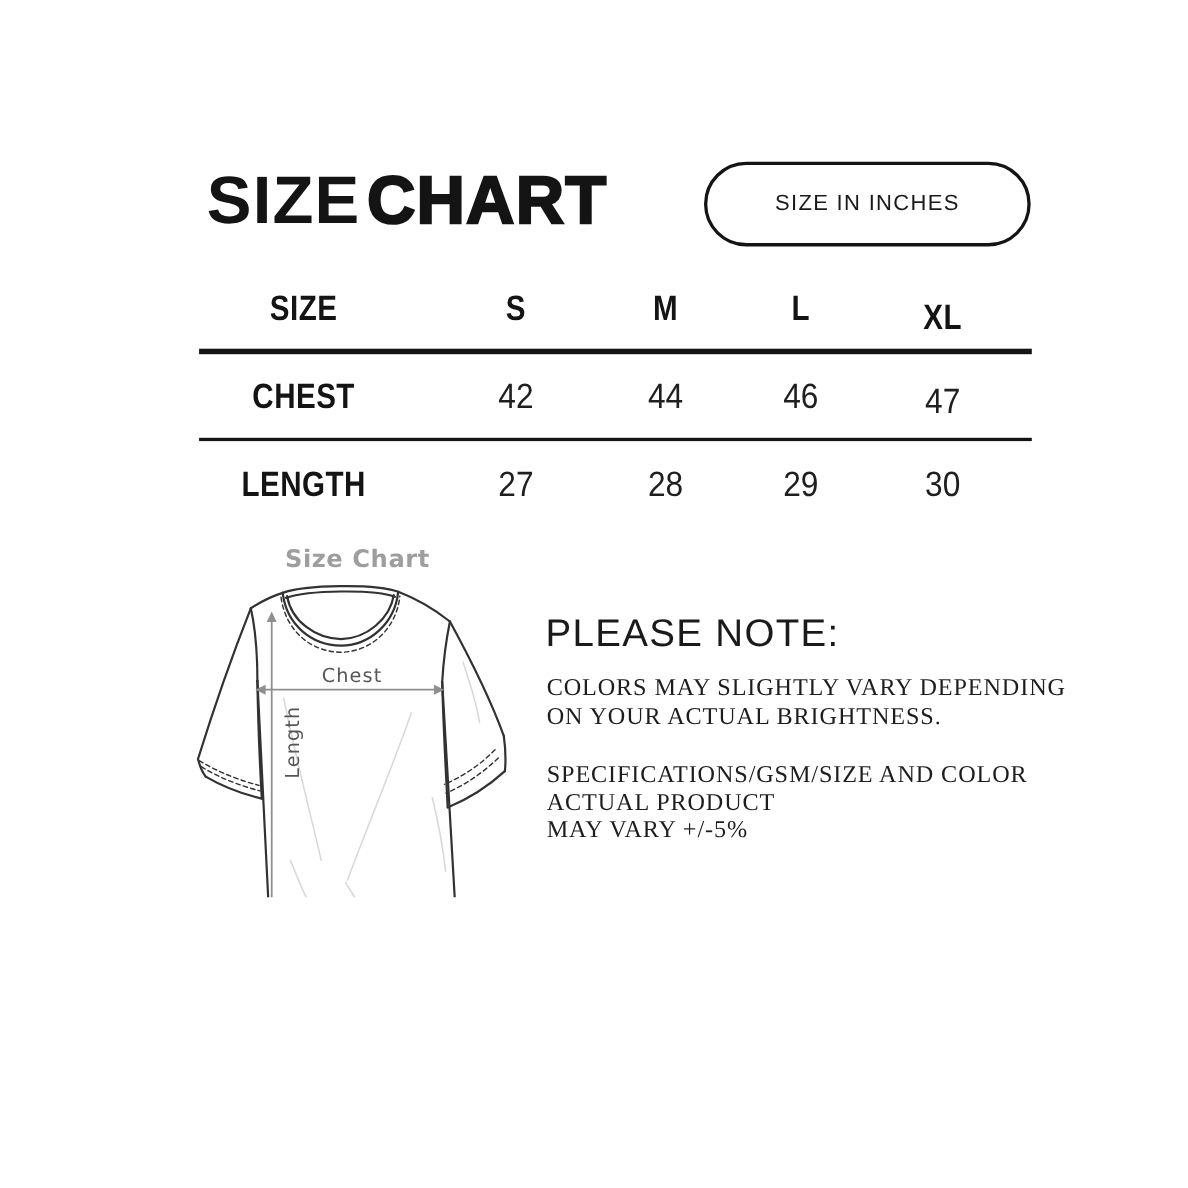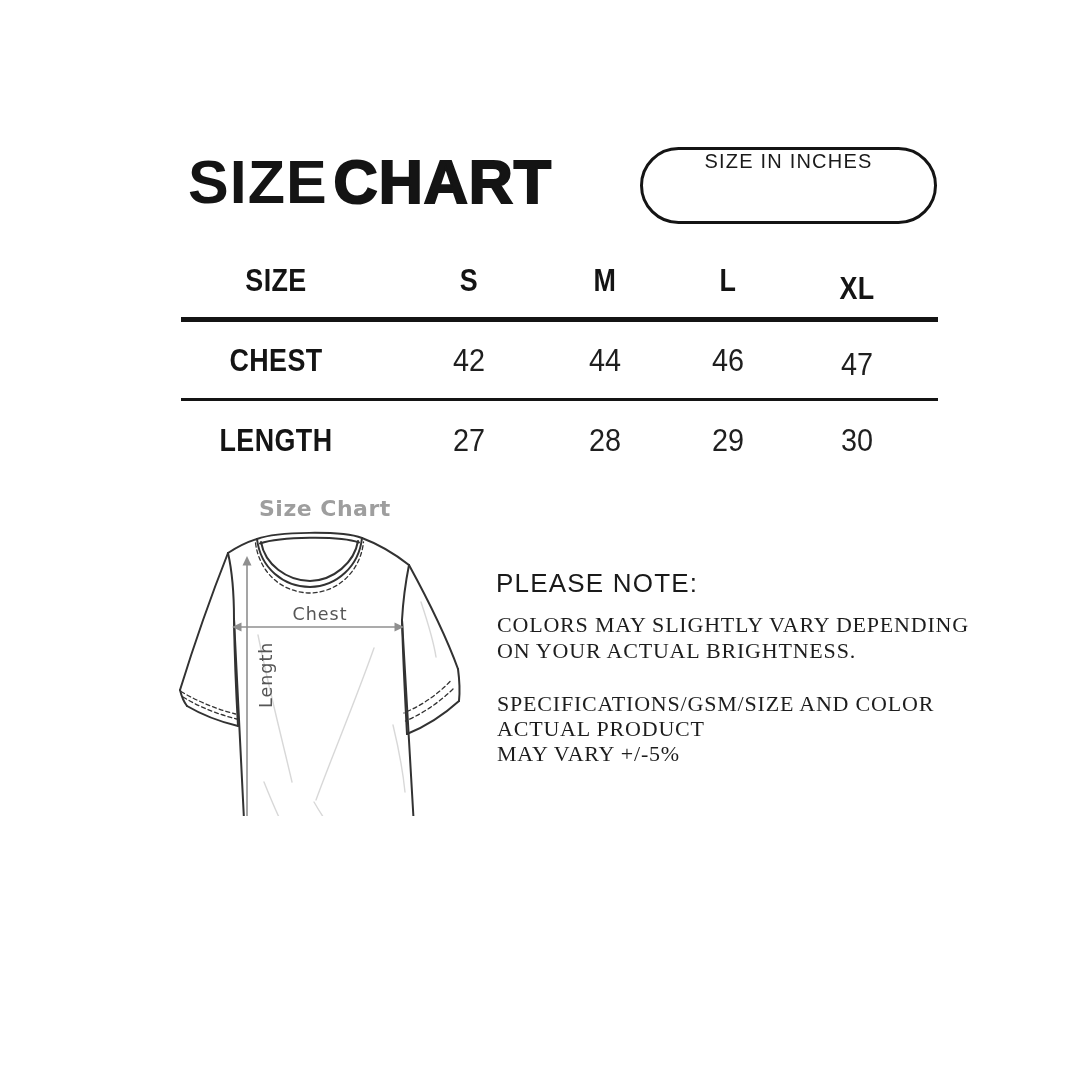--- a/index.html
+++ b/index.html
@@ -9,21 +9,21 @@
   }
   
   .title{
     position:absolute;left:188px;top:150px;font-size:61px;line-height:64px;
     font-weight:700;letter-spacing:1px;color:#141414;white-space:nowrap;
   }
   .title .heavy{-webkit-text-stroke:2.1px #141414;margin-left:6px;}
   .pill{
     position:absolute;left:640px;top:147px;width:297px;height:77px;
     border:3px solid #141414;border-radius:40px;box-sizing:border-box;
-    display:flex;justify-content:center;
+    display:flex;align-items:center;justify-content:center;
     font-size:20px;font-weight:500;letter-spacing:1.2px;color:#1a1a1a;white-space:nowrap;
   }
   
   .rule{position:absolute;background:#141414;}
   .rule.thick{left:181px;top:317px;width:757px;height:5px;}
   .rule.thin{left:181px;top:398px;width:757px;height:3px;}
   .cell{
     position:absolute;white-space:nowrap;line-height:32px;font-size:32px;
   }
   .cell.lab{font-weight:700;letter-spacing:.5px;transform:translateX(-50%) scaleX(.84);color:#141414;}
@@ -33,21 +33,21 @@
   .r-chest{top:344px;} .r-chest.drop{top:348px;}
   .r-length{top:424px;}
   
   .diagram-caption{
     position:absolute;left:259px;top:496px;font-size:22px;font-weight:700;
     letter-spacing:.5px;color:#9e9e9e;font-family:"DejaVu Sans",sans-serif;white-space:nowrap;text-align:center;
   }
   .shirt{position:absolute;left:162px;top:530px;}
   
   .note-heading{
-    position:absolute;left:496px;top:568px;font-size:26px;font-weight:500;
+    position:absolute;left:496px;top:556px;font-size:35px;font-weight:500;
     letter-spacing:1.2px;color:#1a1a1a;white-space:nowrap;
   }
   .para{
     position:absolute;left:497px;font-size:22px;font-weight:500;line-height:26px;
     letter-spacing:.8px;color:#1d1d1d;white-space:nowrap;font-family:Liberation Serif, serif;
   }
   .para.p1{top:612px;}
   .para.p2{top:691px;line-height:25px;}
 </style>
 </head>

